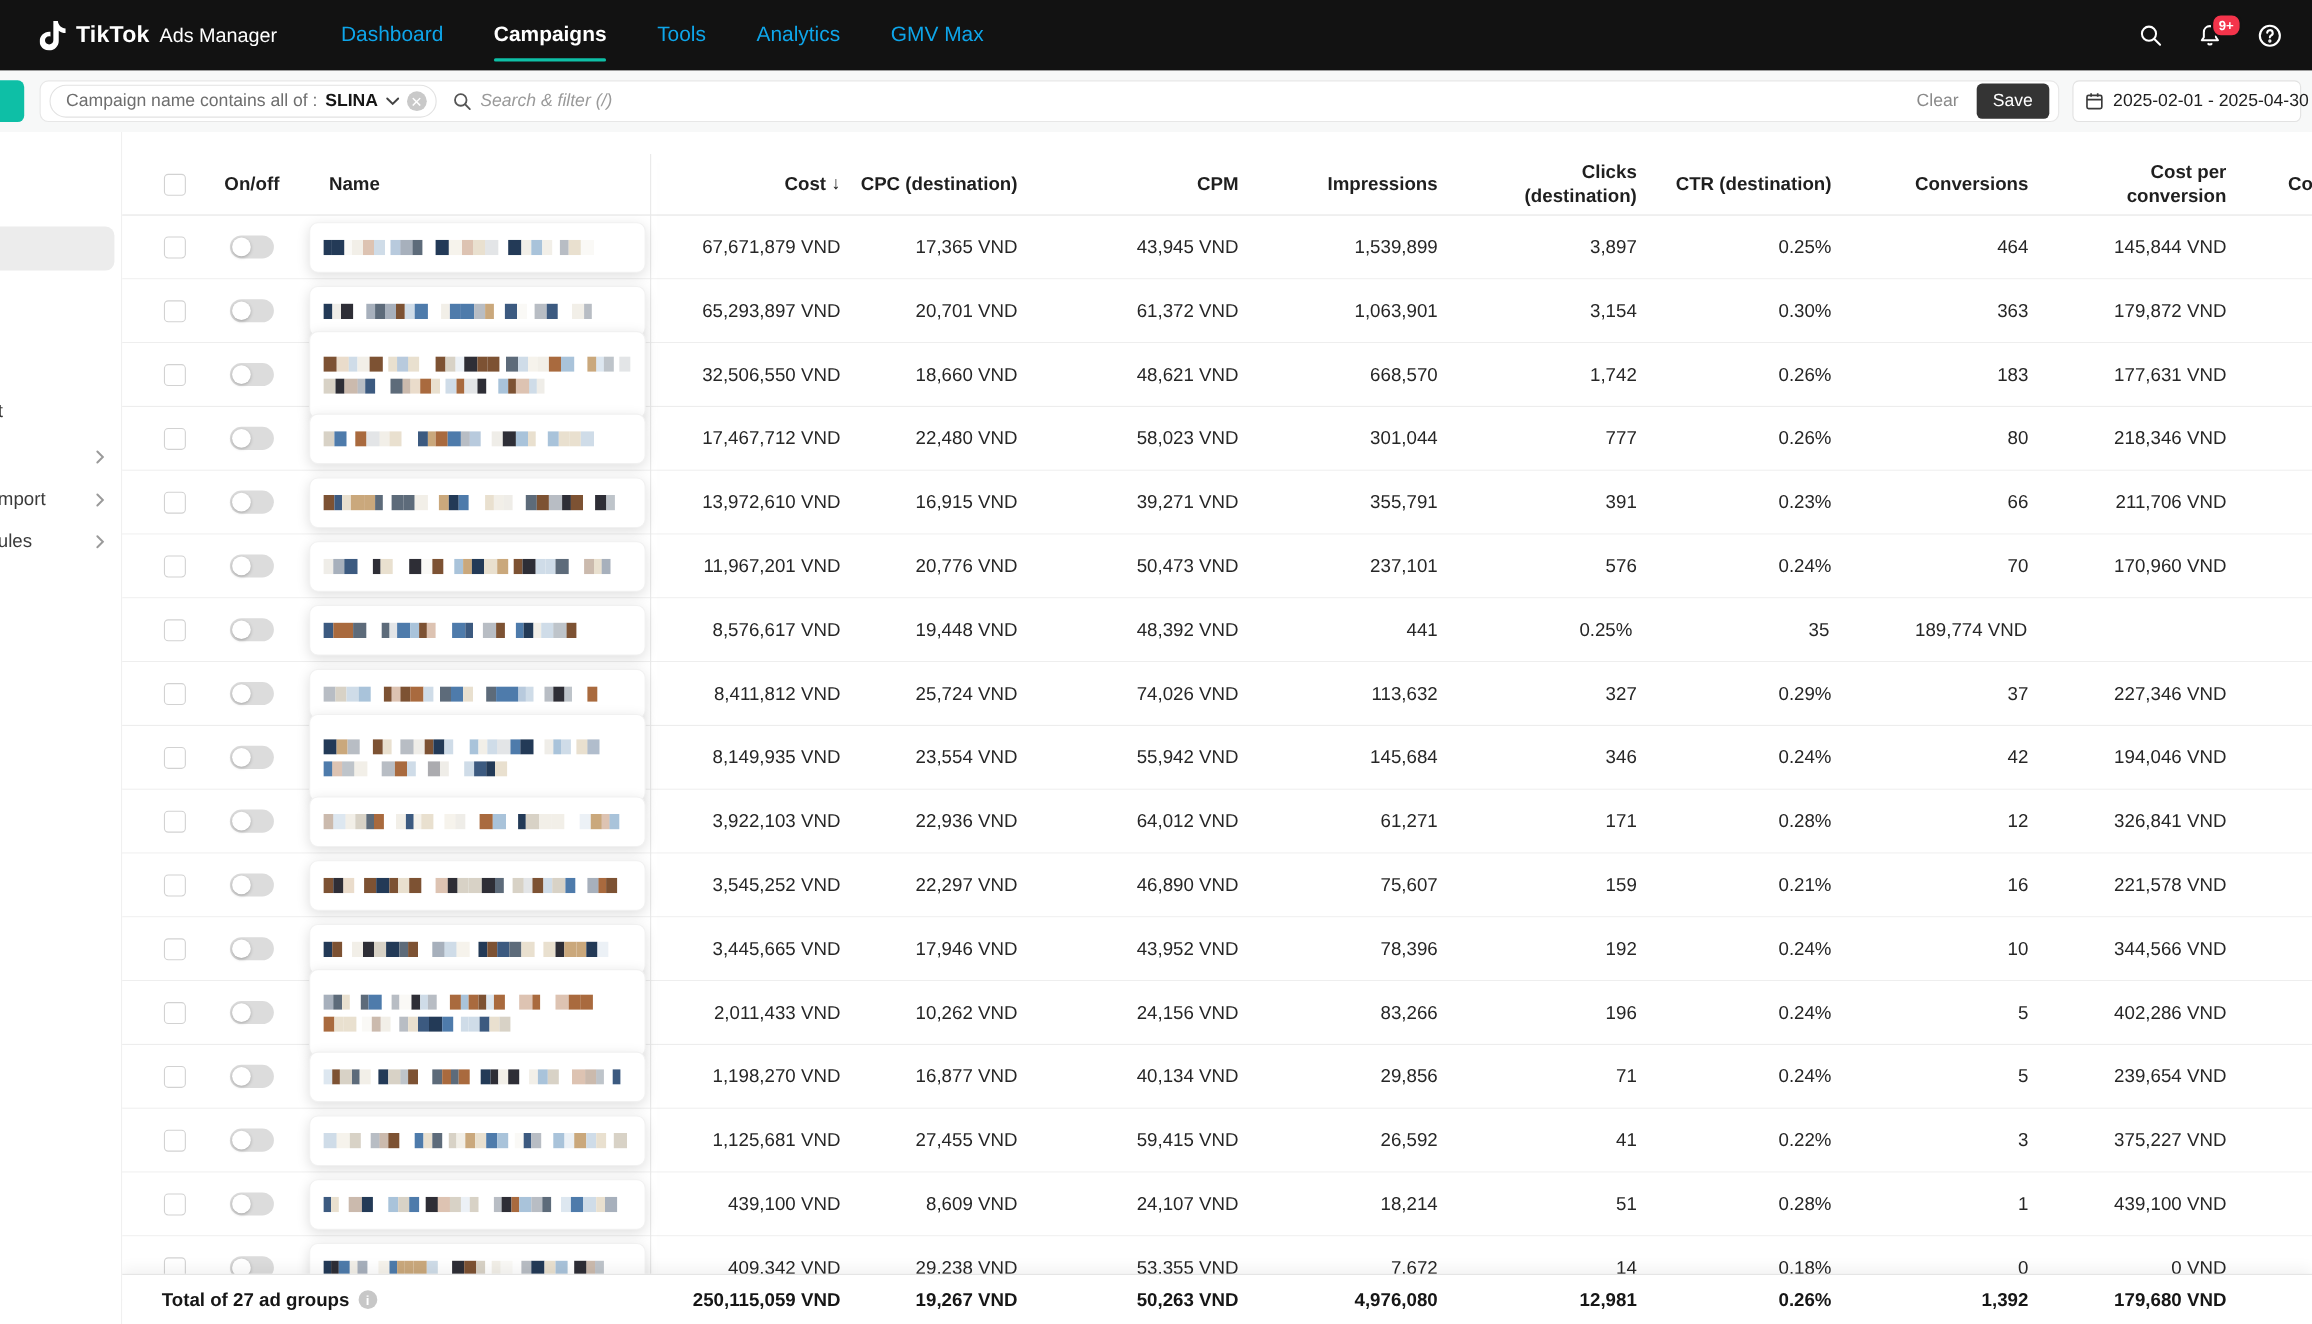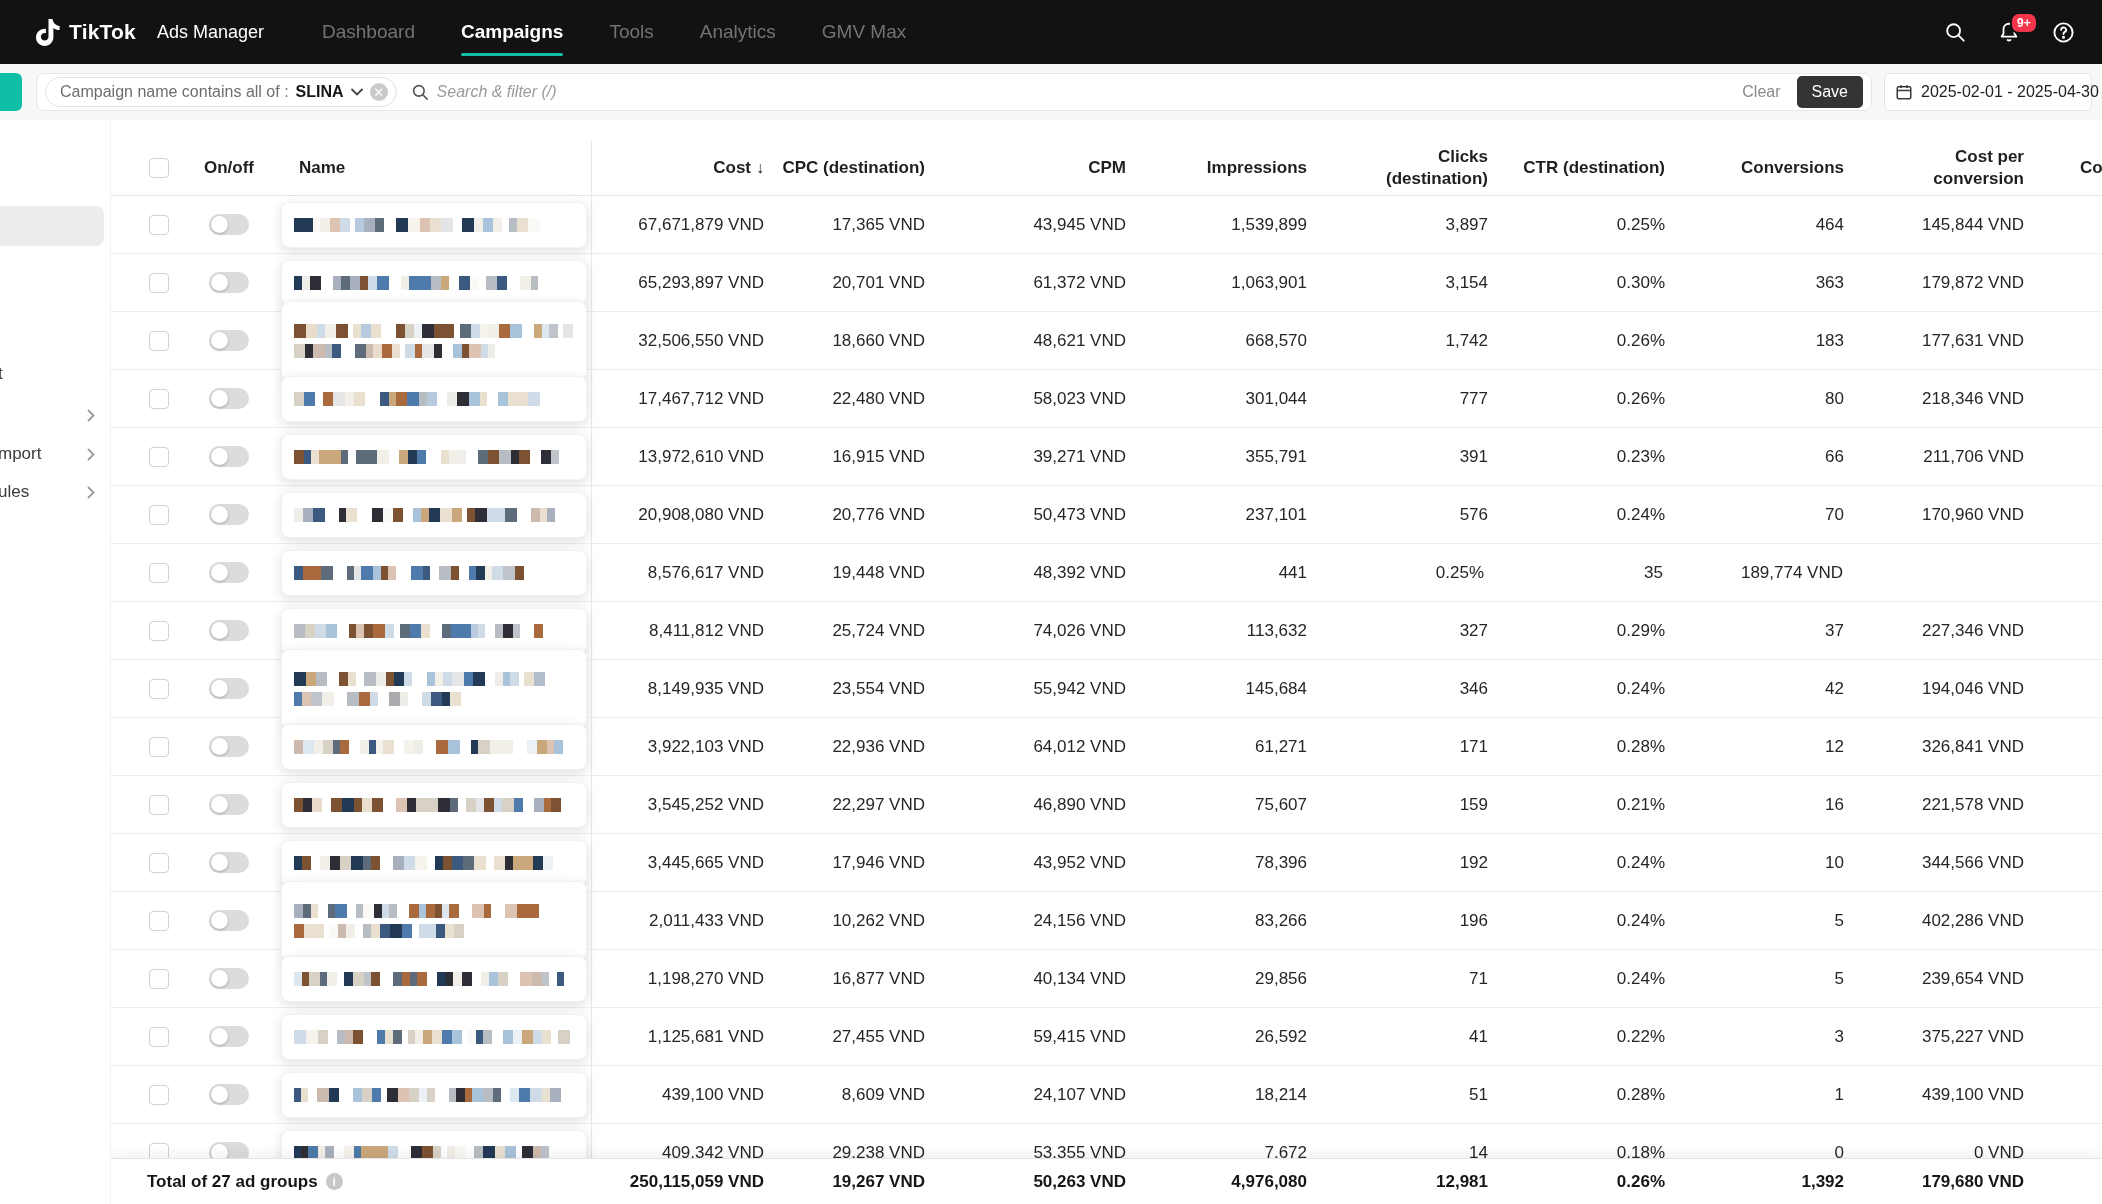--- a/index.html
+++ b/index.html
@@ -10,23 +10,23 @@
   }
   *{box-sizing:border-box;margin:0;padding:0;}
   body{font-family:"Liberation Sans",sans-serif;background:#fff;}
   .screen{position:relative;width:2102px;height:1204px;background:#fff;overflow:hidden;}
 
   
   .topnav{position:absolute;top:0;left:0;right:0;height:64px;background:#121212;display:flex;align-items:center;color:#fff;z-index:50;}
   .brand{display:flex;align-items:center;gap:9px;margin-left:36px;}
   .brand .note-icon svg{display:block;}
   .brand-name{font-size:21px;font-weight:800;letter-spacing:.2px;}
-  .brand-suffix{font-size:18px;font-weight:400;margin-left:12px;}
+  .brand-suffix{font-size:18px;font-weight:400;margin-left:0;}
   .nav-items{display:flex;gap:46px;margin-left:58px;}
-  .nav-item{position:relative;font-size:19px;color:#737373;cursor:pointer;padding:4px 0;}
+  .nav-item{position:relative;font-size:19px;color:#0ea5e9;cursor:pointer;padding:4px 0;}
   .nav-item.active{font-weight:700;color:#fff;}
   .nav-item.active::after{content:'';position:absolute;left:0;right:0;bottom:-9px;height:3px;border-radius:2px;background:var(--teal);}
   .nav-right{position:absolute;right:26px;top:0;height:64px;display:flex;align-items:center;gap:28px;}
   .nav-ic{position:relative;width:26px;height:26px;display:flex;align-items:center;justify-content:center;cursor:pointer;}
   .badge{position:absolute;top:-7px;left:14px;background:#f4344b;color:#fff;font-size:12px;font-weight:700;line-height:1;padding:3px 5px;border-radius:9px;border:2px solid #121212;}
 
   
   .filterbar{position:absolute;top:64px;left:0;right:0;height:56px;background:#f7f8f8;z-index:40;}
   .teal-chip{position:absolute;left:0;top:9px;width:22px;height:38px;background:var(--teal);border-radius:0 6px 6px 0;cursor:pointer;}
   .filter-strip{position:absolute;left:36px;top:9px;width:1836px;height:38px;background:#fff;border:1px solid #e7e7e7;border-radius:8px;display:flex;align-items:center;padding:0 8px;}
@@ -371,21 +371,21 @@
     <div class="cell c-toggle">
             <span class="toggle">
               <span class="knob"></span>
             </span>
           </div>
     <div class="cell c-name">
       <div class="name-card h1">
               <div class="mosaic-line"><span class="px" style="width: 9px; background: rgb(216, 210, 198); opacity: 0.4;"></span><span class="px" style="width: 10px; background: rgb(35, 58, 87); opacity: 0.4;"></span><span class="px" style="width: 12px; background: rgb(60, 90, 128);"></span><span class="gap" style="width: 14px;"></span><span class="px" style="width: 7px; background: rgb(46, 46, 54);"></span><span class="px" style="width: 11px; background: rgb(233, 224, 207);"></span><span class="gap" style="width: 15px;"></span><span class="px" style="width: 11px; background: rgb(46, 46, 54);"></span><span class="px" style="width: 10px; background: rgb(242, 239, 232); opacity: 0.4;"></span><span class="px" style="width: 10px; background: rgb(125, 82, 51);"></span><span class="gap" style="width: 10px;"></span><span class="px" style="width: 8px; background: rgb(169, 195, 218);"></span><span class="px" style="width: 8px; background: rgb(202, 168, 124);"></span><span class="px" style="width: 11px; background: rgb(35, 58, 87);"></span><span class="px" style="width: 12px; background: rgb(233, 224, 207);"></span><span class="px" style="width: 10px; background: rgb(202, 168, 124);"></span><span class="gap" style="width: 5px;"></span><span class="px" style="width: 8px; background: rgb(125, 82, 51);"></span><span class="px" style="width: 12px; background: rgb(46, 46, 54);"></span><span class="px" style="width: 9px; background: rgb(207, 220, 232);"></span><span class="px" style="width: 9px; background: rgb(207, 220, 232);"></span><span class="px" style="width: 12px; background: rgb(93, 107, 122);"></span><span class="gap" style="width: 14px;"></span><span class="px" style="width: 9px; background: rgb(125, 82, 51); opacity: 0.4;"></span><span class="px" style="width: 7px; background: rgb(233, 224, 207);"></span><span class="px" style="width: 8px; background: rgb(35, 58, 87); opacity: 0.4;"></span><span class="gap" style="width: 15px;"></span></div>
             </div>
     </div>
-    <div class="cell c-num w-cost">20,908,080 VND</div>
+    <div class="cell c-num w-cost">11,967,201 VND</div>
     <div class="cell c-num w-cpc">20,776 VND</div>
     <div class="cell c-num w-cpm">50,473 VND</div>
     <div class="cell c-num w-impr">237,101</div>
     <div class="cell c-num w-clicks">576</div>
     <div class="cell c-num w-ctr">0.24%</div>
     <div class="cell c-num w-conv">70</div>
     <div class="cell c-num w-cpconv">170,960 VND</div>
     <div class="cell w-extra"></div>
   </div>
 

